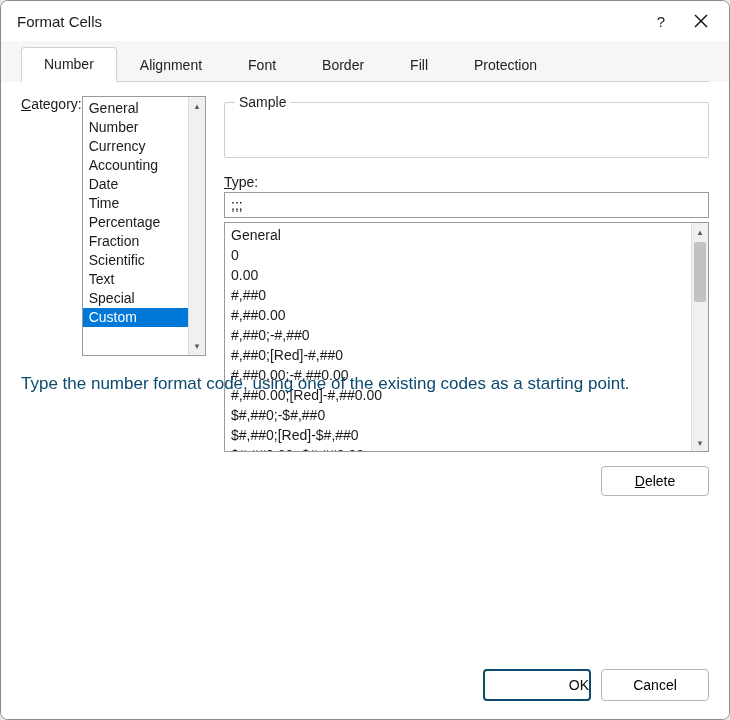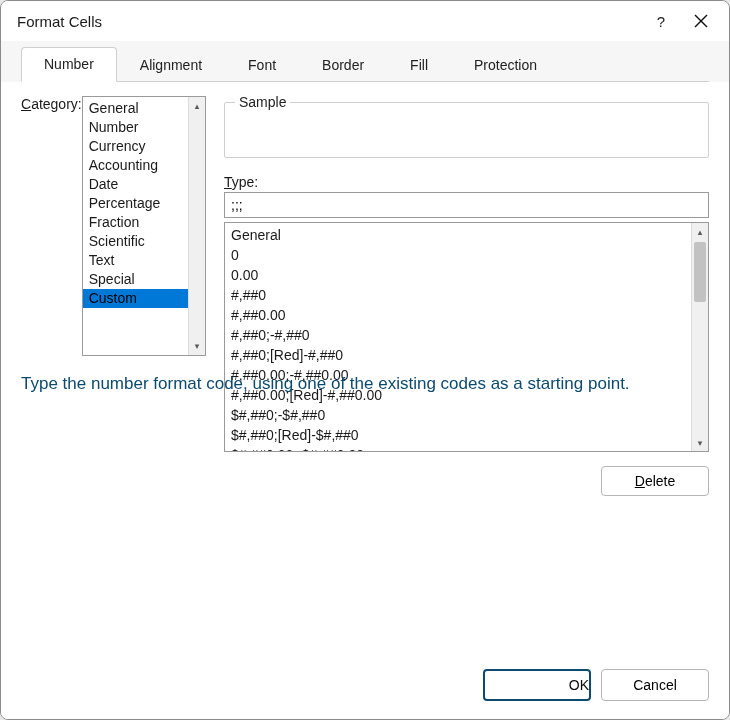--- a/index.html
+++ b/index.html
@@ -100,21 +100,21 @@
     padding: 2px 0;
   }
   .listbox .li {
     padding: 0 6px;
     font-size: 14px;
     line-height: 19px;
     cursor: default;
   }
   .listbox .li.selected {
     background: #0078d7;
-    color: #000000;
+    color: #ffffff;
   }
   .vscroll {
     width: 17px;
     background: #f0f0f0;
     display: flex;
     flex-direction: column;
     border-left: 1px solid #dcdcdc;
   }
   .vscroll .arrow {
     height: 17px;
@@ -263,20 +263,21 @@
         <div class="label-underline">
           <span class="u">C</span><span>ategory:</span>
         </div>
         <div class="listbox-wrap">
           <div class="listbox">
             <div class="li"><span>General</span></div>
             <div class="li"><span>Number</span></div>
             <div class="li"><span>Currency</span></div>
             <div class="li"><span>Accounting</span></div>
             <div class="li"><span>Date</span></div>
+            <div class="li"><span>Time</span></div>
             <div class="li"><span>Percentage</span></div>
             <div class="li"><span>Fraction</span></div>
             <div class="li"><span>Scientific</span></div>
             <div class="li"><span>Text</span></div>
             <div class="li"><span>Special</span></div>
             <div class="li selected"><span>Custom</span></div>
           </div>
           <div class="vscroll">
             <div class="arrow">▴</div>
             <div class="track"></div>

